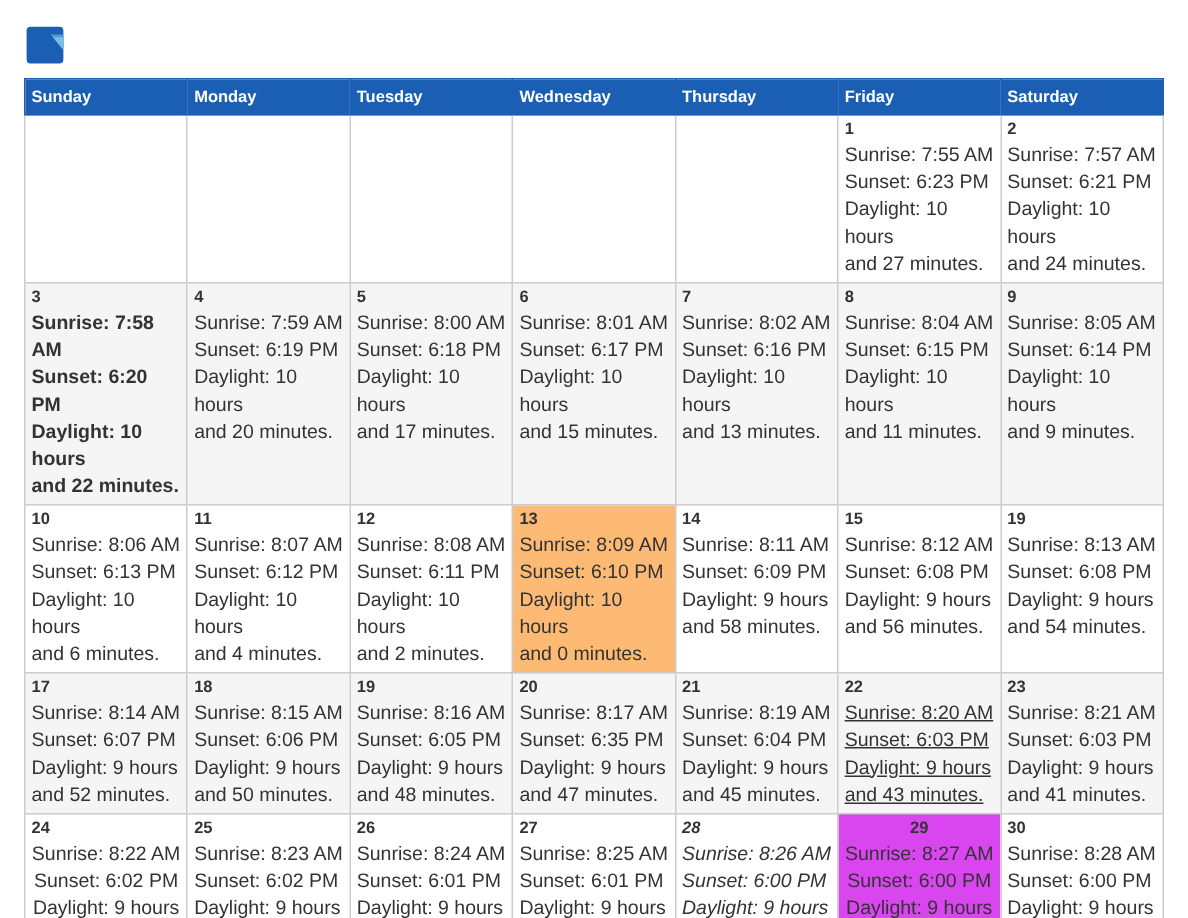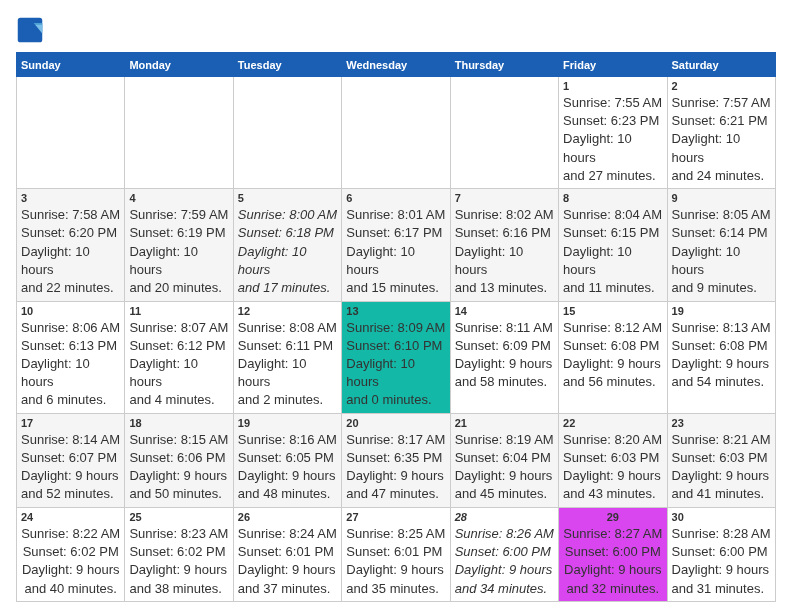--- a/index.html
+++ b/index.html
@@ -153,35 +153,35 @@
             <span class="day-num">2</span>
             <div class="day-info" style="white-space: pre-line;">Sunrise: 7:57 AM
 Sunset: 6:21 PM
 Daylight: 10 hours
 and 24 minutes.</div>
           </td>
         </tr>
         <tr>
           <td style="background: rgb(245, 245, 245);">
             <span class="day-num">3</span>
-            <div class="day-info" style="white-space: pre-line;">Sunrise: 7:58 AM
+            <div class="day-info" style="white-space: pre-line; font-weight: bold;">Sunrise: 7:58 AM
 Sunset: 6:20 PM
 Daylight: 10 hours
 and 22 minutes.</div>
           </td>
           <td style="background: rgb(245, 245, 245);">
             <span class="day-num">4</span>
             <div class="day-info" style="white-space: pre-line;">Sunrise: 7:59 AM
 Sunset: 6:19 PM
 Daylight: 10 hours
 and 20 minutes.</div>
           </td>
           <td style="background: rgb(245, 245, 245);">
             <span class="day-num">5</span>
-            <div class="day-info" style="white-space: pre-line; font-style: italic;">Sunrise: 8:00 AM
+            <div class="day-info" style="white-space: pre-line;">Sunrise: 8:00 AM
 Sunset: 6:18 PM
 Daylight: 10 hours
 and 17 minutes.</div>
           </td>
           <td style="background: rgb(245, 245, 245);">
             <span class="day-num">6</span>
             <div class="day-info" style="white-space: pre-line;">Sunrise: 8:01 AM
 Sunset: 6:17 PM
 Daylight: 10 hours
 and 15 minutes.</div>
@@ -223,21 +223,21 @@
 Daylight: 10 hours
 and 4 minutes.</div>
           </td>
           <td style="background: rgb(255, 255, 255);">
             <span class="day-num">12</span>
             <div class="day-info" style="white-space: pre-line;">Sunrise: 8:08 AM
 Sunset: 6:11 PM
 Daylight: 10 hours
 and 2 minutes.</div>
           </td>
-          <td style="background: #14b8a6;">
+          <td style="background: #fdba74;">
             <span class="day-num">13</span>
             <div class="day-info" style="white-space: pre-line;">Sunrise: 8:09 AM
 Sunset: 6:10 PM
 Daylight: 10 hours
 and 0 minutes.</div>
           </td>
           <td style="background: rgb(255, 255, 255);">
             <span class="day-num">14</span>
             <div class="day-info" style="white-space: pre-line;">Sunrise: 8:11 AM
 Sunset: 6:09 PM
@@ -290,21 +290,21 @@
           </td>
           <td style="background: rgb(245, 245, 245);">
             <span class="day-num">21</span>
             <div class="day-info" style="white-space: pre-line;">Sunrise: 8:19 AM
 Sunset: 6:04 PM
 Daylight: 9 hours
 and 45 minutes.</div>
           </td>
           <td style="background: rgb(245, 245, 245);">
             <span class="day-num">22</span>
-            <div class="day-info" style="white-space: pre-line;">Sunrise: 8:20 AM
+            <div class="day-info" style="white-space: pre-line; text-decoration: underline;">Sunrise: 8:20 AM
 Sunset: 6:03 PM
 Daylight: 9 hours
 and 43 minutes.</div>
           </td>
           <td style="background: rgb(245, 245, 245);">
             <span class="day-num">23</span>
             <div class="day-info" style="white-space: pre-line;">Sunrise: 8:21 AM
 Sunset: 6:03 PM
 Daylight: 9 hours
 and 41 minutes.</div>

